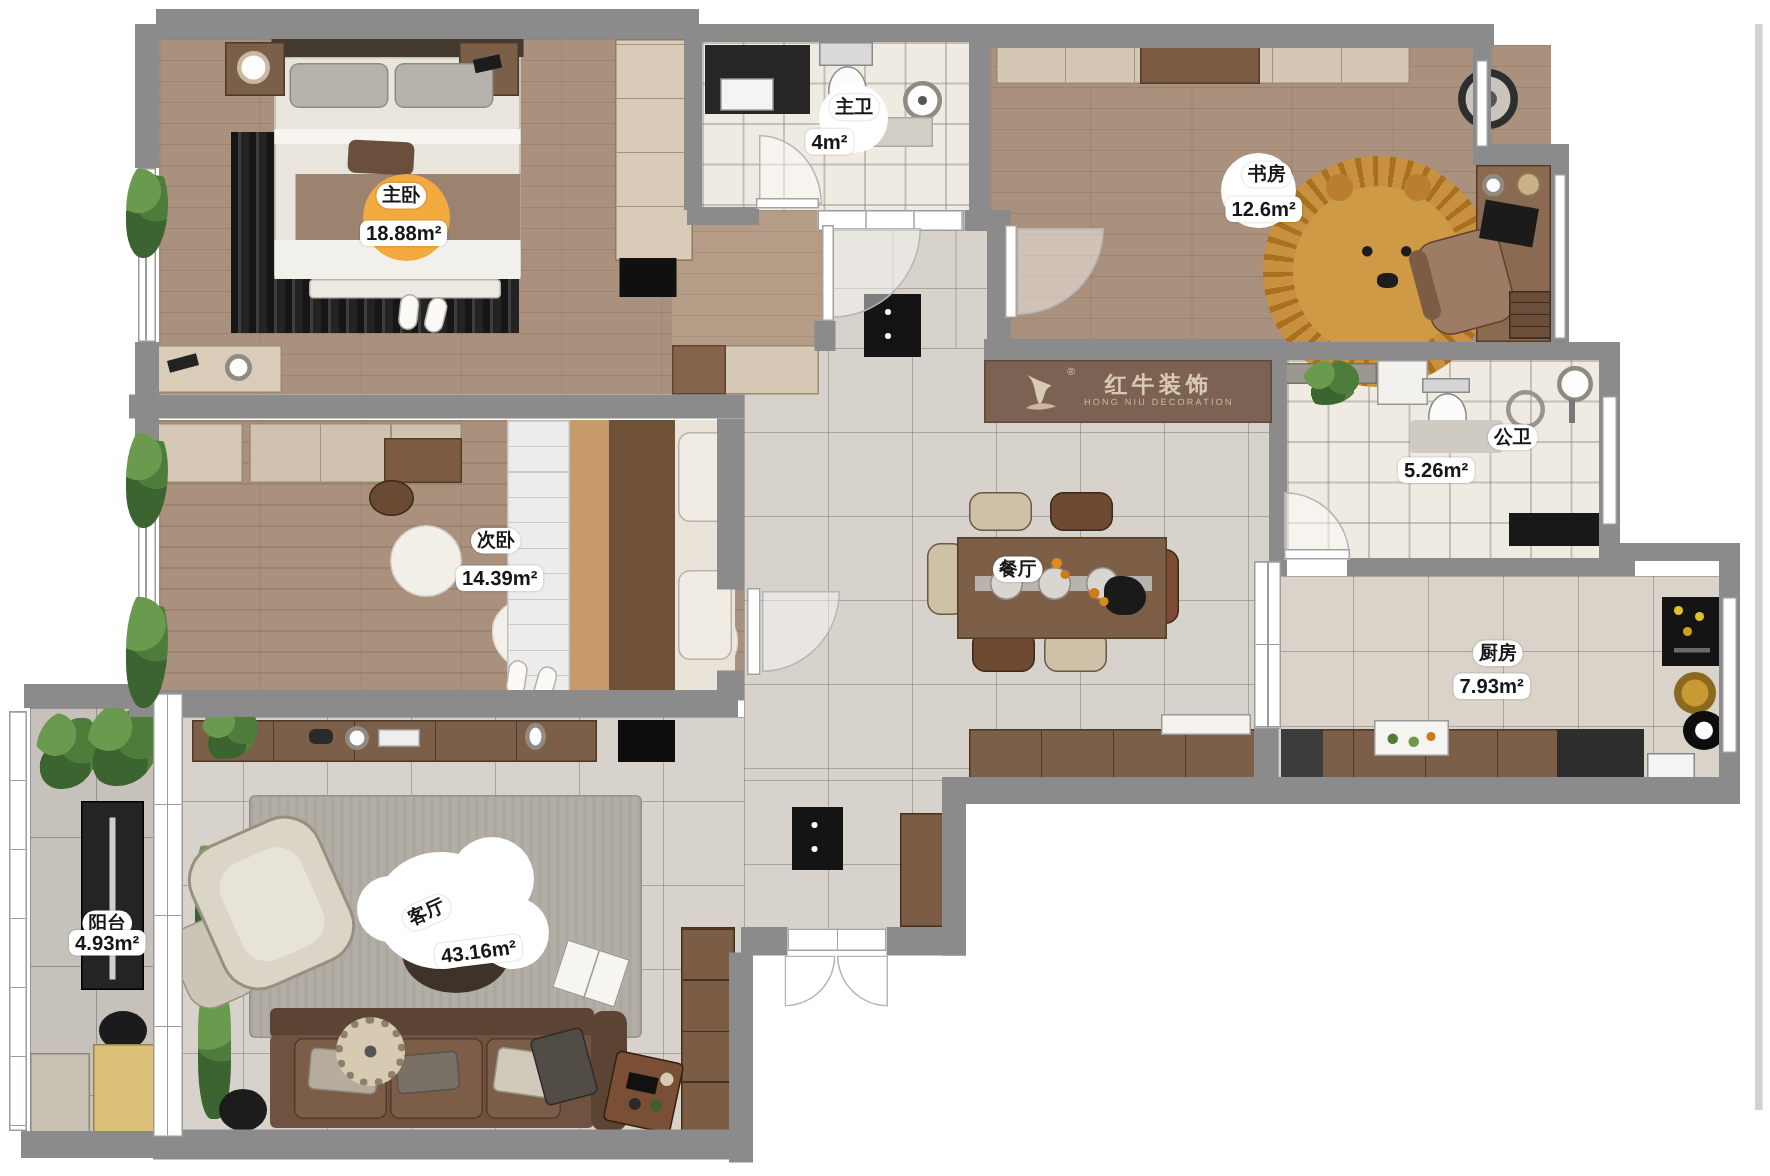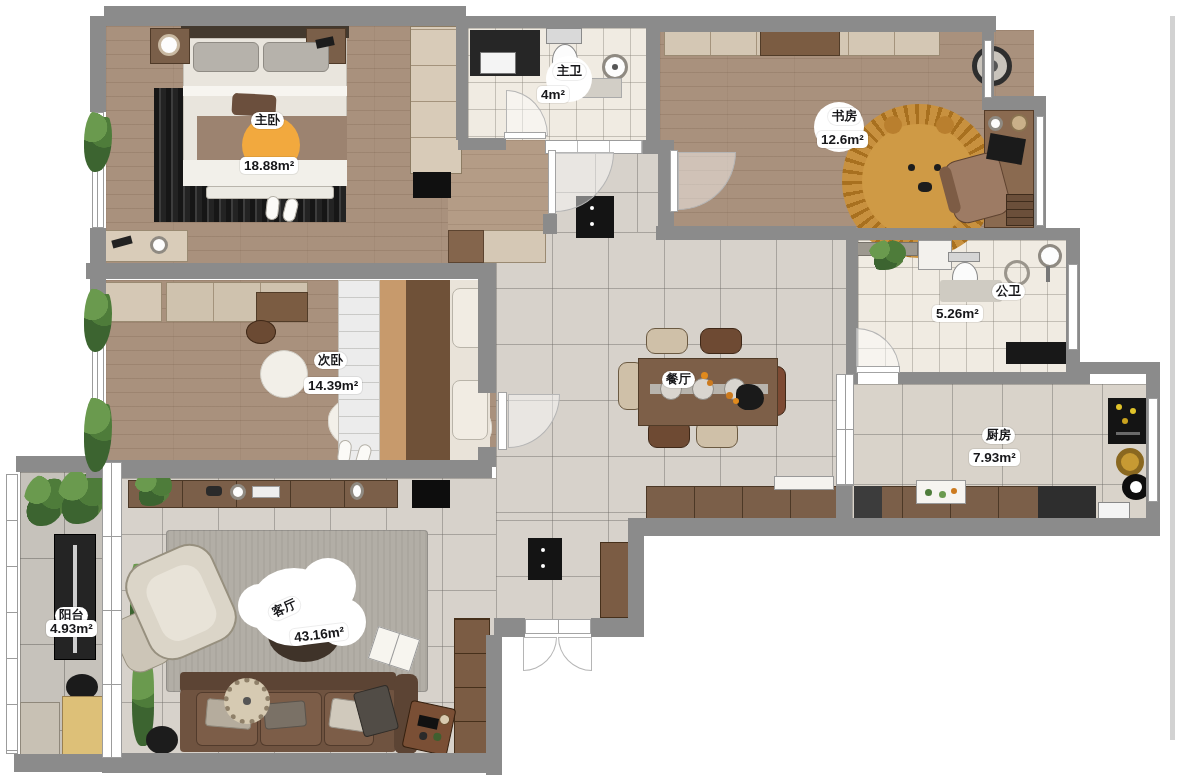--- a/index.html
+++ b/index.html
@@ -297,24 +297,35 @@
   <div class="leaf" style="left:498px;top:392px;width:9px;height:58px;z-index:24"></div>
   <div class="door" style="left:508px;top:394px;width:52px;height:54px;border-radius:0 0 100% 0;z-index:23"></div>
   <div class="leaf" style="left:856px;top:366px;width:44px;height:7px;z-index:24"></div>
   <div class="door" style="left:856px;top:328px;width:44px;height:44px;border-radius:0 100% 0 0;z-index:23"></div>
   <div class="leaf" style="left:504px;top:132px;width:42px;height:7px;z-index:24"></div>
   <div class="door" style="left:506px;top:90px;width:42px;height:46px;border-radius:0 100% 0 0;z-index:23"></div>
   <div class="leaf" style="left:525px;top:619px;width:66px;height:15px;z-index:24;background-image:linear-gradient(90deg,transparent 32px,#a3a3a3 32px,#a3a3a3 33px,transparent 33px)"></div>
   <div class="door" style="left:523px;top:637px;width:34px;height:34px;border-radius:0 0 100% 0;background:transparent;z-index:23"></div>
   <div class="door" style="left:558px;top:637px;width:34px;height:34px;border-radius:0 0 0 100%;background:transparent;z-index:23"></div>
 
+  <div class="logo">
+    <svg width="24" height="26" viewBox="0 0 24 26">
+      <path d="M3 2 C9 8 7 14 11 22 C15 18 13 12 19 9 C14 7 8 5 3 2 Z" fill="#d9cab5"></path>
+      <path d="M2 24 C8 20 16 20 22 23 C16 25 8 26 2 24 Z" fill="#c9b79f"></path>
+    </svg>
+    <span style="color:#d9cab5;font-size:7px;align-self:flex-start;margin-top:4px">®</span>
+    <div style="display:flex;flex-direction:column;align-items:center;gap:2px">
+      <span class="zh">红牛装饰</span>
+      <span class="en">HONG NIU DECORATION</span>
+    </div>
+  </div>
 
   <div class="abs" style="left:242px;top:116px;width:58px;height:58px;border-radius:50%;background:#f2a93e;z-index:34"></div>
-  <div class="pill" style="left:251px;top:112px">主卧</div>
-  <div class="pill area" style="left:240px;top:157px">18.88m²</div>
+  <div class="pill" style="left:251px;top:122px">主卧</div>
+  <div class="pill area" style="left:240px;top:147px">18.88m²</div>
 
   <div class="blob" style="left:546px;top:56px;width:46px;height:46px"></div>
   <div class="pill" style="left:553px;top:63px">主卫</div>
   <div class="pill area" style="left:537px;top:86px">4m²</div>
 
   <div class="blob" style="left:814px;top:102px;width:50px;height:50px"></div>
   <div class="pill" style="left:828px;top:108px">书房</div>
   <div class="pill area" style="left:817px;top:131px">12.6m²</div>
 
   <div class="abs" style="left:940px;top:280px;width:62px;height:22px;background:#cfcbc2;border-radius:3px;z-index:34"></div>

